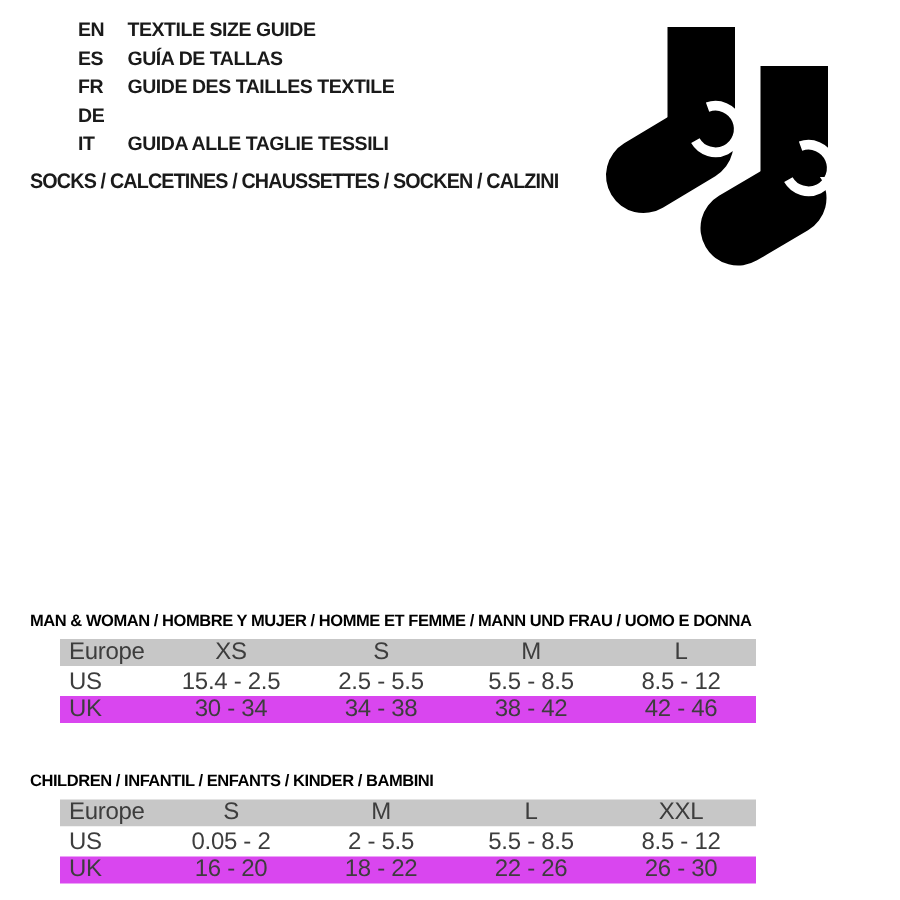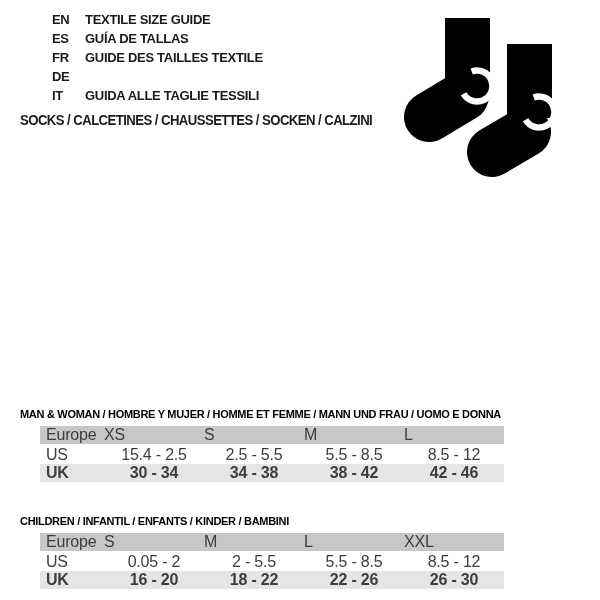--- a/index.html
+++ b/index.html
@@ -26,26 +26,26 @@
   .table-title{
     font-size:11px;font-weight:bold;color:#000;letter-spacing:-0.3px;
     height:13px;line-height:13px;margin:0 0 5px 0;white-space:nowrap;
   }
   table.size-table{
     width:464px;border-collapse:collapse;table-layout:fixed;
     font-size:16px;color:#3d3d3d;letter-spacing:-0.2px;margin-left:20px;
   }
   table.size-table th{
     background:#c7c7c7;font-weight:normal;height:15px;
-    border-bottom:2px solid #ffffff;text-align:left;padding:0;
+    border-bottom:2px solid #ffffff;text-align:center;padding:0;
   }
   table.size-table td{height:16px;text-align:center;padding:0;}
   table.size-table th:first-child,
   table.size-table td:first-child{text-align:left;padding-left:6px;}
-  table.size-table tbody tr.alt{background:#e5e5e5;font-weight:bold;}
+  table.size-table tbody tr.alt{background:#d946ef;}
 </style>
 </head>
 <body>
 
 <div class="lang-block">
   <div class="lang-row">
     <span class="lang-code">EN</span>
     <span class="lang-label">TEXTILE SIZE GUIDE</span>
   </div>
   <div class="lang-row">

